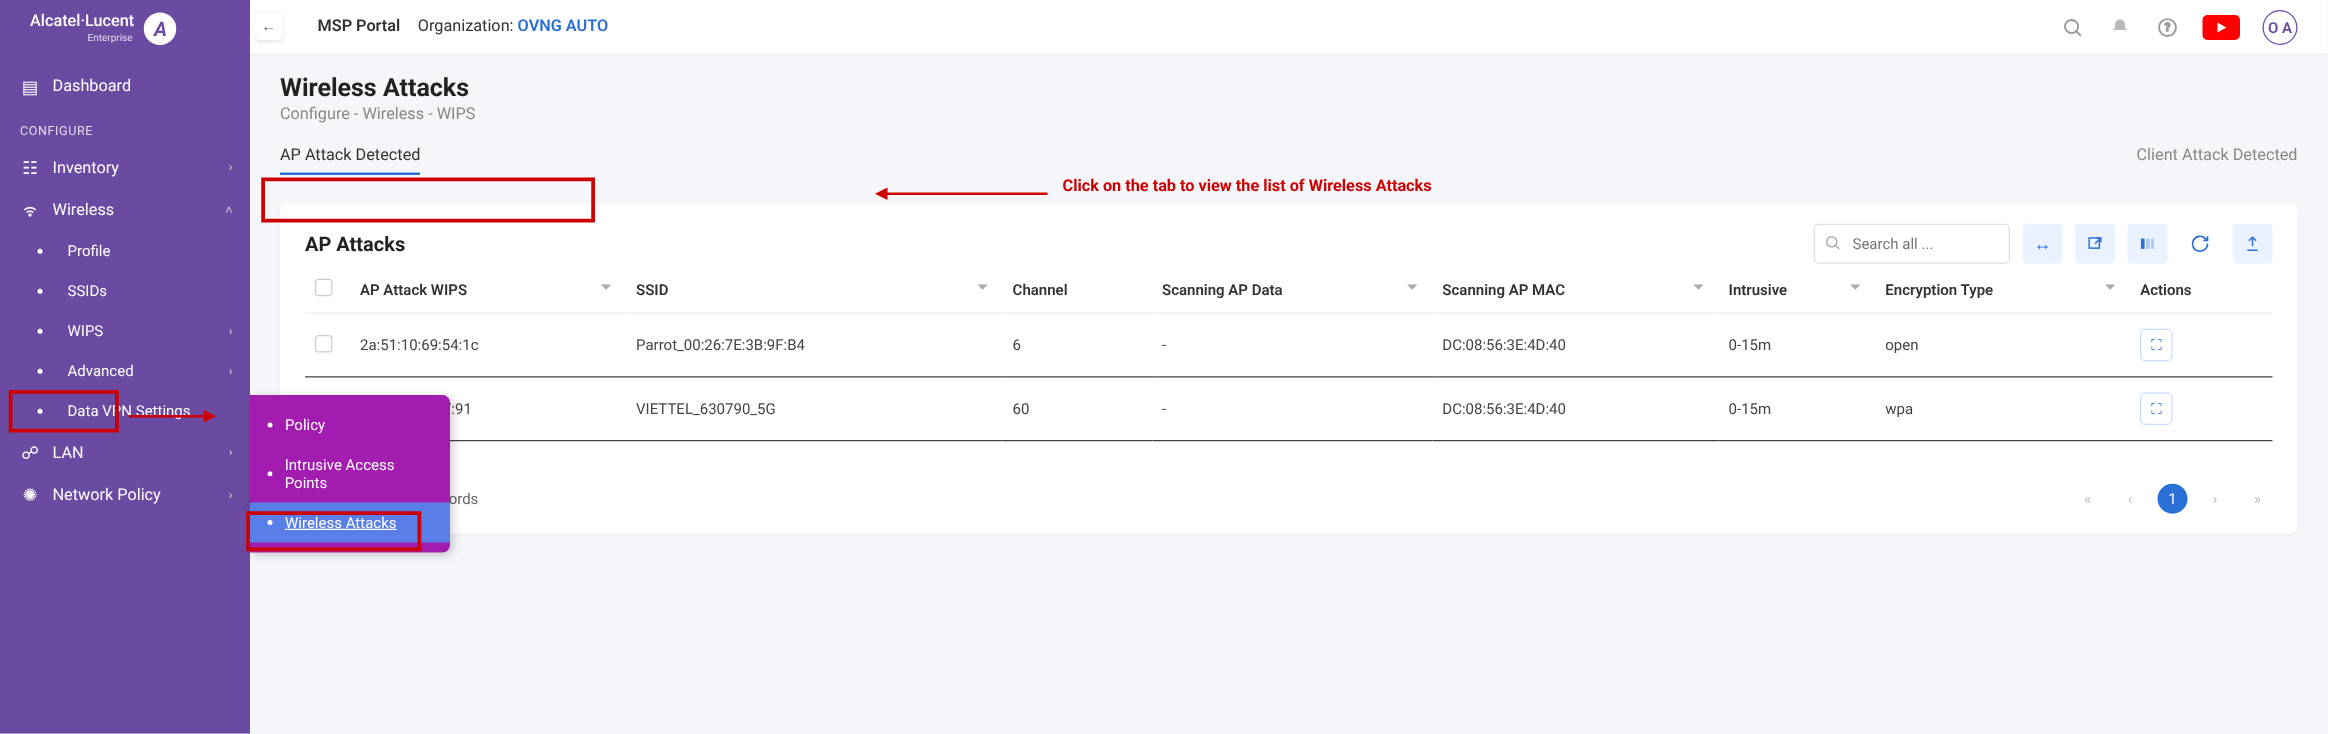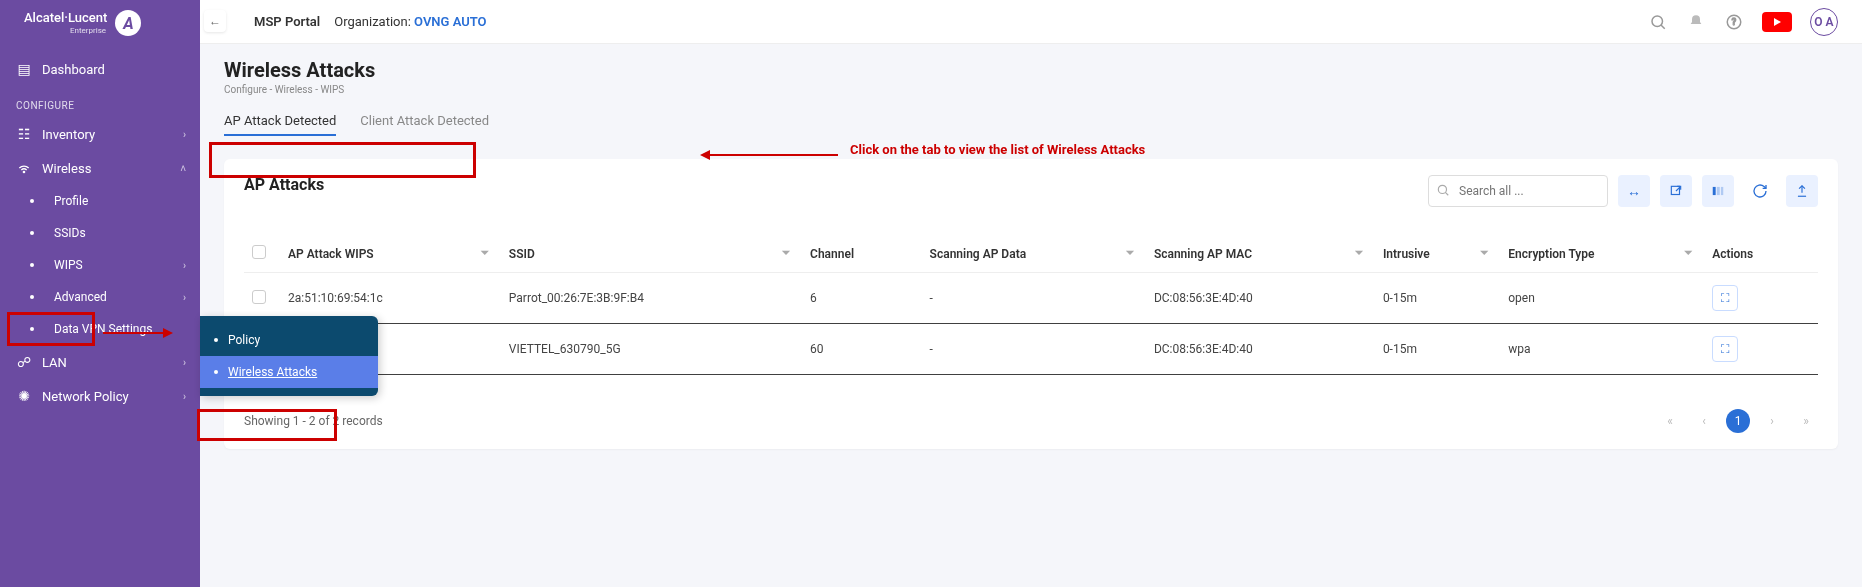--- a/index.html
+++ b/index.html
@@ -14,63 +14,63 @@
 .collapse-btn { position: absolute; top: 10px; left: 204px; width: 22px; height: 22px; background: #fff; border-radius: 4px; display: flex; align-items: center; justify-content: center; box-shadow: 0 1px 3px rgba(0,0,0,0.1); cursor: pointer; font-size: 12px; color: #666; z-index: 5; }
 
 .nav-section { padding: 6px 0; }
 .nav-item { display: flex; align-items: center; padding: 9px 16px; cursor: pointer; font-size: 13px; gap: 10px; position: relative; }
 .nav-icon { width: 16px; height: 16px; display: flex; align-items: center; justify-content: center; font-size: 14px; }
 .nav-label-heading { padding: 14px 16px 6px; font-size: 10px; letter-spacing: 0.5px; opacity: 0.8; }
 .nav-chevron { position: absolute; right: 14px; font-size: 10px; opacity: 0.7; }
 .nav-sub { padding-left: 30px; font-size: 12px; }
 .nav-bullet { width: 4px; height: 4px; border-radius: 50%; background: #fff; margin-right: 10px; }
 
-.submenu-flyout { position: absolute; left: 200px; top: 316px; width: 178px; background: #0c4a6e; border-radius: 0 6px 6px 0; box-shadow: 2px 2px 8px rgba(0,0,0,0.2); padding: 8px 0; z-index: 20; color:#fff; }
+.submenu-flyout { position: absolute; left: 200px; top: 316px; width: 160px; background: #a21caf; border-radius: 0 6px 6px 0; box-shadow: 2px 2px 8px rgba(0,0,0,0.2); padding: 8px 0; z-index: 20; color:#fff; }
 .flyout-item { display: flex; align-items: center; padding: 9px 14px; font-size: 12px; cursor: pointer; }
 .flyout-item .nav-bullet { background: #fff; }
 .flyout-item.active { background: #5a7ee8; }
 .flyout-item.active span:last-child { text-decoration: underline; }
 
 .topbar { position: absolute; left: 200px; top: 0; right: 0; height: 44px; background: #fff; display: flex; align-items: center; padding: 0 24px; border-bottom: 1px solid #eee; }
 .topbar-left { margin-left: 30px; display: flex; align-items: center; gap: 14px; font-size: 13px; }
 .org-label { color: #333; }
 .org-name { color: #2a6fd6; font-weight: 600; }
 .topbar-right { margin-left: auto; display: flex; align-items: center; gap: 18px; }
 .top-icon { width: 20px; height: 20px; display: flex; align-items: center; justify-content: center; color: #888; cursor: pointer; }
 .yt-badge { width: 30px; height: 20px; background: #ff0000; border-radius: 4px; display: flex; align-items: center; justify-content: center; }
 .yt-badge::after { content: ''; border-left: 7px solid #fff; border-top: 4px solid transparent; border-bottom: 4px solid transparent; }
 .avatar { width: 28px; height: 28px; border: 1px solid #6b4ba1; border-radius: 50%; display: flex; align-items: center; justify-content: center; color: #6b4ba1; font-size: 12px; font-weight: 600; }
 
 .main { position: absolute; left: 200px; top: 44px; right: 0; bottom: 0; padding: 14px 24px; }
 .page-title { font-size: 20px; font-weight: 700; color: #222; }
-.breadcrumb { font-size: 10px; color: #888; margin-top: 2px; }
-
-.tabs { display: flex; gap: 24px; margin-top: 12px; border-bottom: 1px solid transparent; position: relative; }
+.breadcrumb { font-size: 13px; color: #888; margin-top: 2px; }
+
+.tabs { display: flex; gap: 24px; margin-top: 12px; border-bottom: 1px solid transparent; position: relative; justify-content: space-between; }
 .tab { font-size: 13px; color: #888; padding: 6px 0; cursor: pointer; }
 .tab.active { color: #333; border-bottom: 2px solid #2a6fd6; }
 
 .tabs-box-annot { position: absolute; border: 3px solid #cc0000; top: 98px; left: 9px; width: 267px; height: 36px; pointer-events: none; }
 .arrow-annot { position: absolute; top: 106px; left: 500px; color: #cc0000; display: flex; align-items: center; }
 .arrow-line { width: 130px; height: 2px; background: #cc0000; }
 .arrow-head { width: 0; height: 0; border-right: 10px solid #cc0000; border-top: 5px solid transparent; border-bottom: 5px solid transparent; margin-right: -2px; }
 .arrow-wrap { display:flex; align-items:center; }
 .annot-text { position: absolute; top: 98px; left: 650px; color: #cc0000; font-weight: 700; font-size: 13px; text-align: center; line-height: 1.3; }
 
 .wips-box-annot { position: absolute; left: 7px; top: 312px; width: 88px; height: 34px; border: 3px solid #cc0000; pointer-events: none; z-index: 30; }
 .wips-arrow { position: absolute; left: 103px; top: 328px; color: #cc0000; z-index: 30; display:flex; align-items:center; pointer-events:none; }
 .wips-arrow .arrow-line { width: 60px; }
 .wips-arrow .arrow-head-r { width: 0; height: 0; border-left: 10px solid #cc0000; border-top: 5px solid transparent; border-bottom: 5px solid transparent; }
 .flyout-annot { position: absolute; border: 3px solid #cc0000; left: 197px; top: 409px; width: 140px; height: 32px; pointer-events: none; z-index: 30; }
 
 .card { background: #fff; border-radius: 6px; margin-top: 22px; padding: 16px 20px; box-shadow: 0 1px 2px rgba(0,0,0,0.04); }
-.card-head { display: flex; align-items: flex-start; margin-bottom: 28px; }
+.card-head { display: flex; align-items: center; margin-bottom: 2px; }
 .card-title { font-size: 16px; font-weight: 700; color: #222; }
 .card-tools { margin-left: auto; display: flex; align-items: center; gap: 10px; }
 .search-box { position: relative; }
-.search-box input { width: 180px; height: 32px; border: 1px solid #ddd; border-radius: 4px; padding: 0 10px 0 30px; font-size: 12px; color: #555; }
+.search-box input { width: 157px; height: 32px; border: 1px solid #ddd; border-radius: 4px; padding: 0 10px 0 30px; font-size: 12px; color: #555; }
 .search-box .sicon { position: absolute; left: 8px; top: 8px; color: #aaa; font-size: 14px; }
 .tool-btn { width: 32px; height: 32px; background: #eaf1ff; border-radius: 4px; display: flex; align-items: center; justify-content: center; color: #2a6fd6; cursor: pointer; font-size: 14px; }
 .tool-btn.plain { background: transparent; }
 
 table { width: 100%; border-collapse: collapse; }
 th { text-align: left; font-size: 12px; font-weight: 600; color: #333; padding: 10px 8px; border-bottom: 1px solid #eee; position: relative; }
 th .filter { position: absolute; right: 12px; color: #aaa; font-size: 10px; }
 td { font-size: 12px; color: #444; padding: 12px 8px; border-bottom: 1px solid #404040; }
 .chk { width: 14px; height: 14px; border: 1px solid #ccc; border-radius: 3px; display: inline-block; }
 .action-btn { width: 26px; height: 26px; border: 1px solid #c9dcff; border-radius: 4px; display: flex; align-items: center; justify-content: center; color: #2a6fd6; cursor: pointer; font-size: 12px; }
@@ -151,20 +151,24 @@
       <span>Network Policy</span>
       <span class="nav-chevron">›</span>
     </div>
   </div>
 </div>
 
 <div class="submenu-flyout">
   <div class="flyout-item">
     <span class="nav-bullet"></span>
     <span>Policy</span>
+  </div>
+  <div class="flyout-item">
+    <span class="nav-bullet"></span>
+    <span>Intrusive Access Points</span>
   </div>
   <div class="flyout-item active">
     <span class="nav-bullet"></span>
     <span>Wireless Attacks</span>
   </div>
 </div>
 
 <div class="collapse-btn">←</div>
 
 <div class="topbar">

